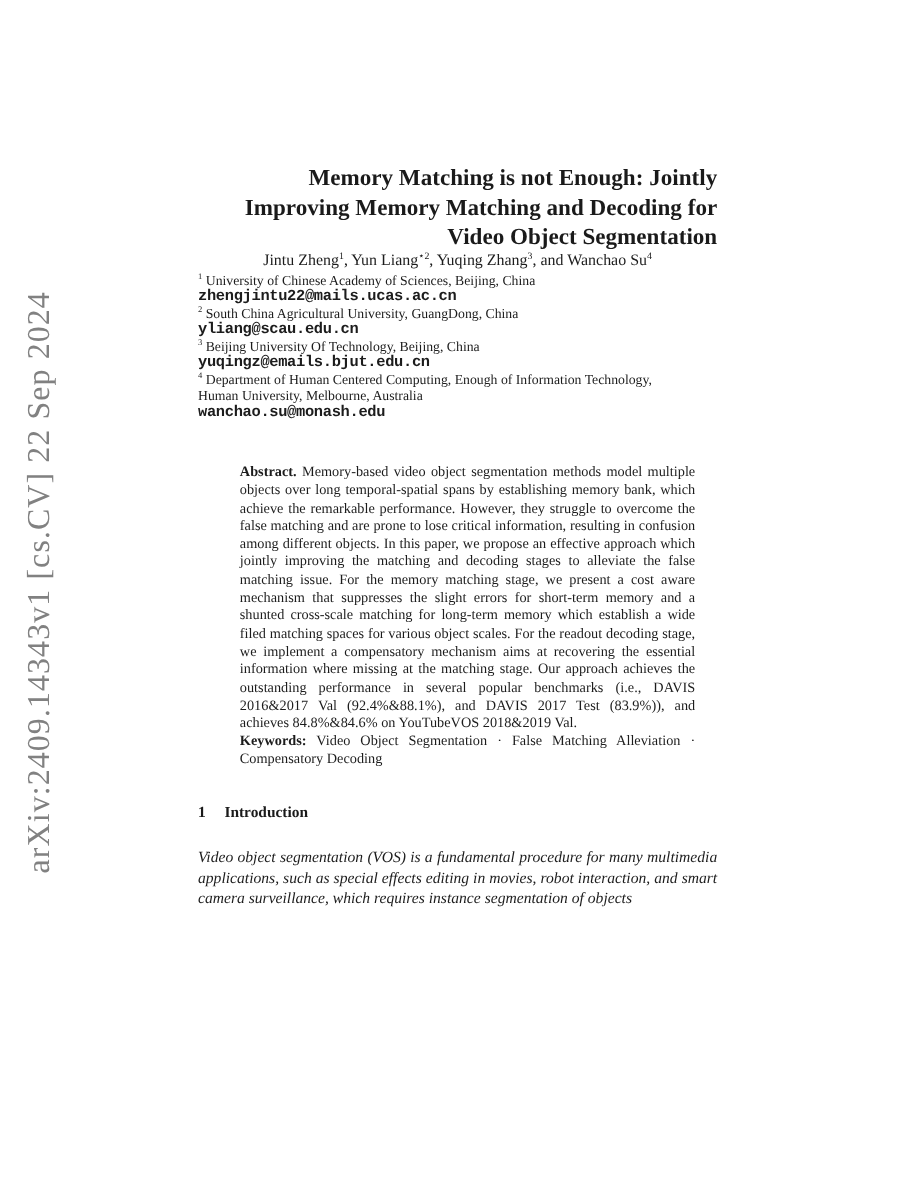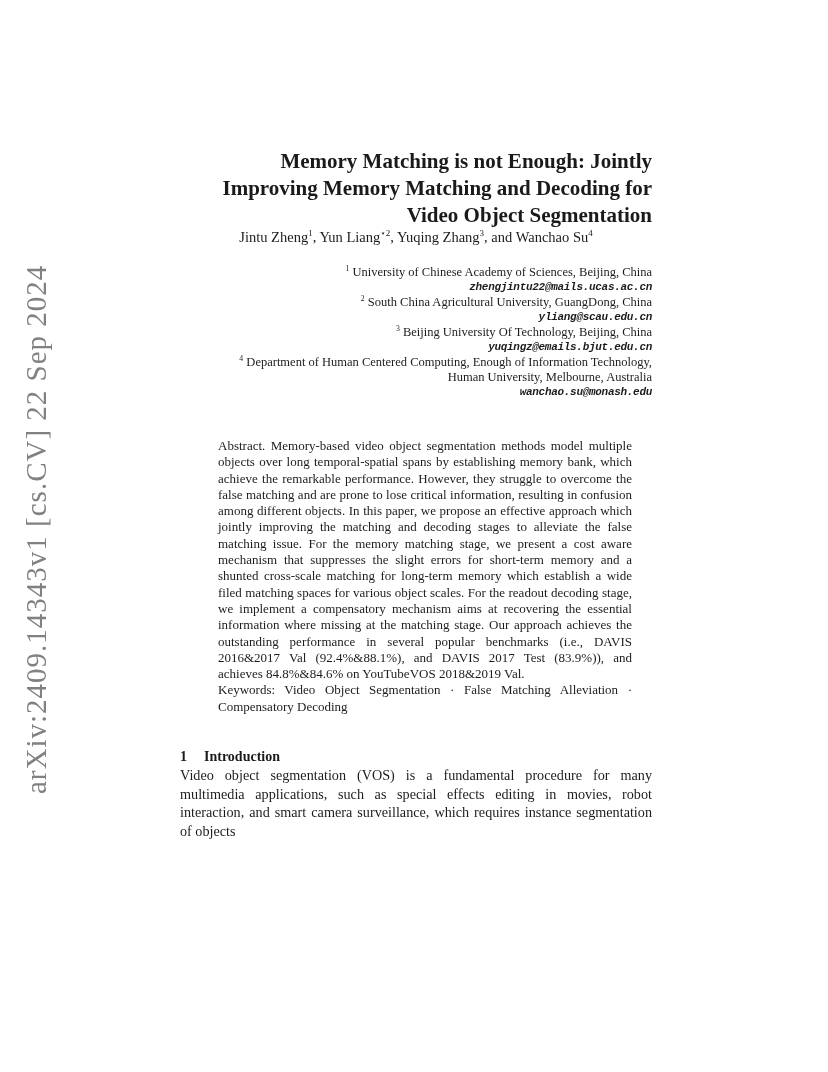--- a/index.html
+++ b/index.html
@@ -45,57 +45,57 @@
   .authors {
     text-align: center;
     font-size: 14.5px;
   }
   sup, .sup {
     font-size: 62%;
     vertical-align: super;
     line-height: 0;
   }
   .affiliations {
-    margin-top: 19px;
-    text-align: right;
+    margin-top: 2px;
+    text-align: left;
     font-size: 12.5px;
     line-height: 15px;
   }
   .affiliations .mono {
     font-family: "Liberation Mono", "DejaVu Sans Mono", monospace;
-    font-size: 11px;
+    font-size: 14px;
     font-weight: bold;
     letter-spacing: -0.3px;
-    font-style: italic;
   }
   .abstract-block {
     margin: 38px 20px 0 38px;
     font-size: 13px;
     line-height: 16.3px;
     text-align: justify;
   }
   .keywords-block {
     margin: 0 20px 0 38px;
     font-size: 13px;
     line-height: 16.3px;
     text-align: justify;
   }
-  .bold { font-weight: normal; }
+  .bold { font-weight: bold; }
   .section-heading {
     margin-top: 34px;
     font-size: 14px;
     font-weight: bold;
     color: #1a1a1a;
   }
   .section-heading .sec-num { margin-right: 17px; }
   .body-paragraph {
-    margin-top: 1px;
+    margin-top: 23px;
     font-size: 14.2px;
     line-height: 18.6px;
     text-align: justify;
+    font-style: italic;
   }
   .footnote {
     position: absolute;
     left: 180px;
     top: 878px;
     width: 472px;
     font-size: 12.3px;
   }
   .footnote-rule {
     width: 116px;

